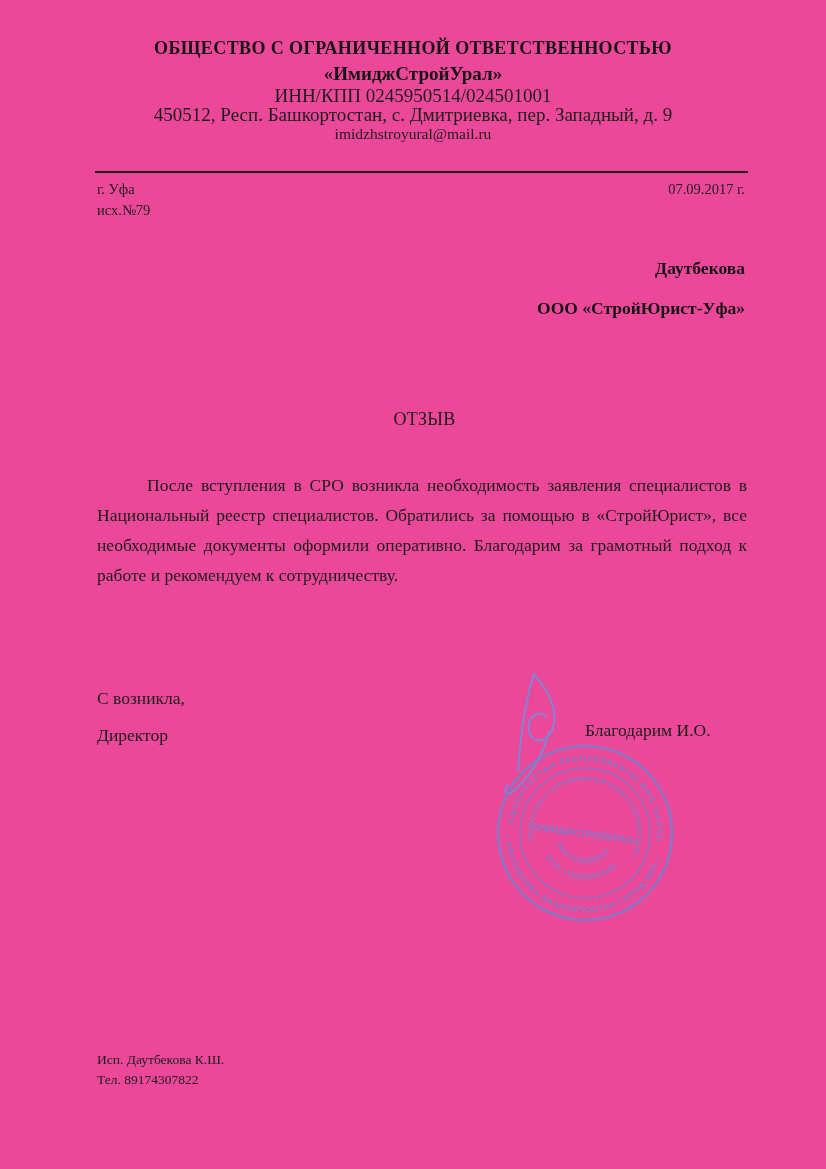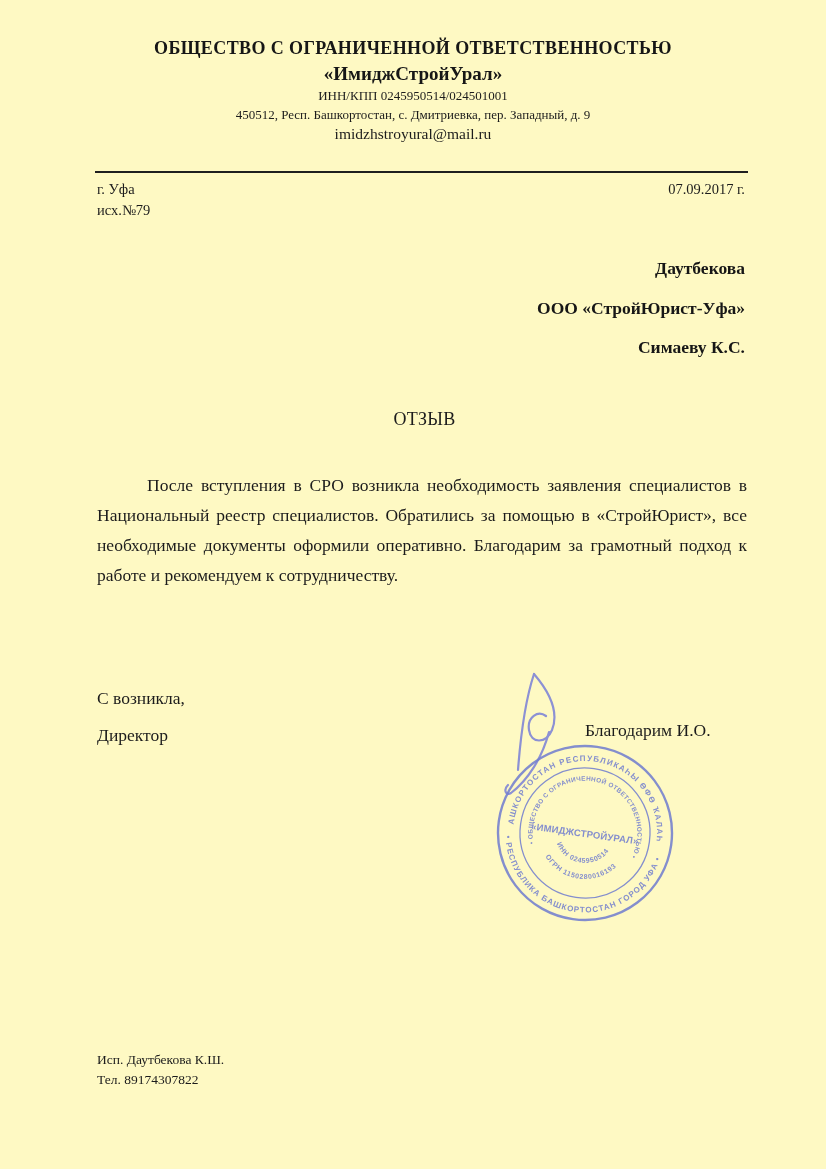--- a/index.html
+++ b/index.html
@@ -2,31 +2,31 @@
 <html lang="ru"><head>
 <meta charset="utf-8">
 <style>
   * { margin: 0; padding: 0; box-sizing: border-box; }
   html, body { background: #ffffff; }
   .page {
     position: relative;
     width: 826px;
     height: 1169px;
     margin: 0 auto;
-    background: #fef9c3;
+    background: #ec4899;
     font-family: "Liberation Serif", "DejaVu Serif", serif;
     color: #1c1c1c;
     overflow: hidden;
   }
 
   
   .letterhead { position: absolute; top: 38px; left: 0; width: 100%; text-align: center; }
   .org-full  { font-size: 18px; font-weight: bold; letter-spacing: 0.4px; line-height: 21px; color: #161616; }
   .org-short { font-size: 19px; font-weight: bold; line-height: 25px; margin-top: 2px; color: #161616; }
-  .lh-detail { font-size: 13px; line-height: 19px; }
+  .lh-detail { font-size: 19px; line-height: 19px; }
   .lh-email  { font-size: 15.5px; line-height: 19px; }
   .lh-email span { cursor: pointer; }
 
   .rule { position: absolute; top: 171px; left: 95px; width: 653px; height: 2px; background: #1f1f1f; }
 
   
   .meta { position: absolute; top: 179px; left: 97px; right: 81px; font-size: 14.5px; line-height: 21px; }
   .meta-row { display: flex; justify-content: space-between; }
 
   
@@ -76,21 +76,20 @@
     <div class="meta-row">
       <span>г. Уфа</span>
       <span>07.09.2017 г.</span>
     </div>
     <div>исх.№79</div>
   </div>
 
   <div class="addressee">
     <div>Даутбекова</div>
     <div>ООО «СтройЮрист-Уфа»</div>
-    <div>Симаеву К.С.</div>
   </div>
 
   <div class="doc-title">ОТЗЫВ</div>
 
   <p class="body-text">После вступления в СРО возникла необходимость заявления специалистов в Национальный реестр специалистов. Обратились за помощью в «СтройЮрист», все необходимые документы оформили оперативно. Благодарим за грамотный подход к работе и рекомендуем к сотрудничеству.</p>
 
   <div class="signoff">
     <div>С возникла,</div>
     <div>Директор</div>
   </div>

